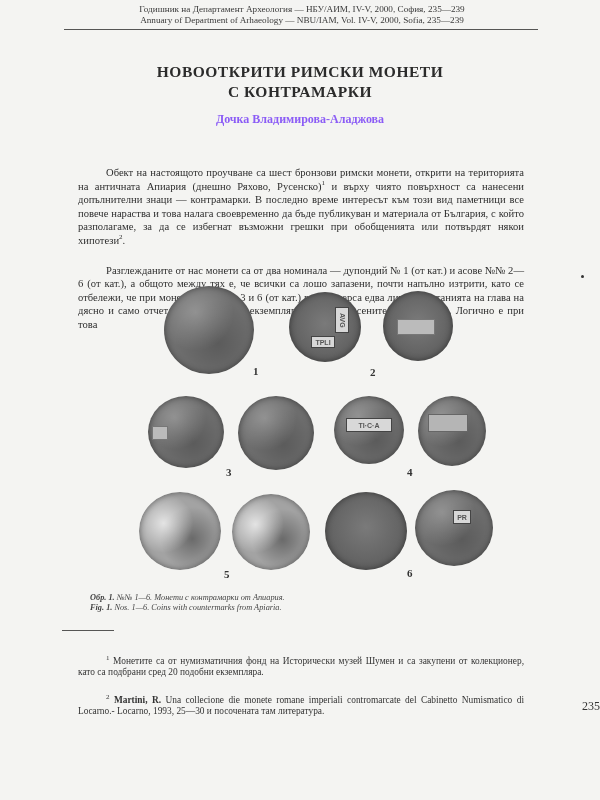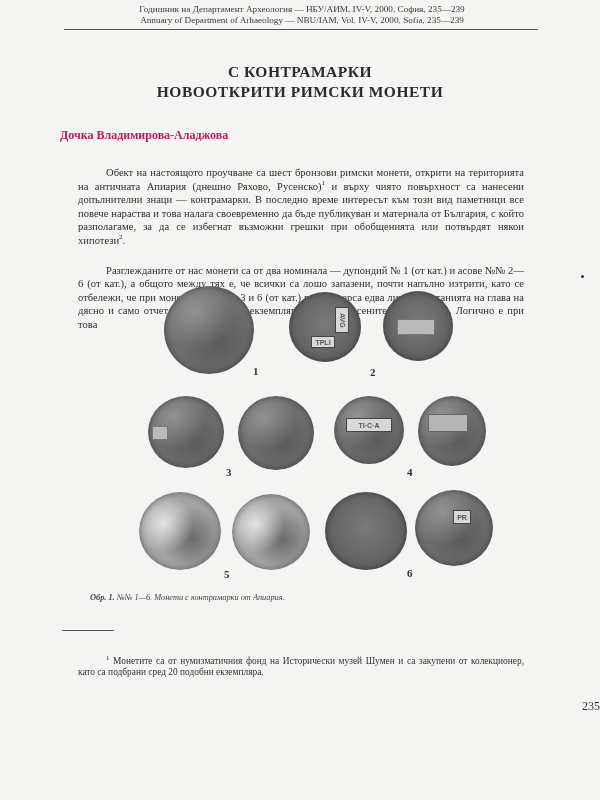--- a/index.html
+++ b/index.html
@@ -16,22 +16,22 @@
     .head-rule {
       position:absolute; left:64px; top:29px; width:474px; height:0;
       border-top:1.5px solid #555;
     }
     .title {
       position:absolute; left:60px; top:62px; width:480px;
       text-align:center; font-weight:bold; font-size:15.5px; line-height:20px;
       letter-spacing:0.5px; color:#2b2b2b;
     }
     .author {
-      position:absolute; left:60px; top:128px; width:480px;
-      font-weight:bold; font-size:12px; color:#be185d;
+      position:absolute; left:60px; top:112px; width:480px;
+      text-align:center; font-weight:bold; font-size:12px; color:#8b5cf6;
     }
     .body-text {
       position:absolute; left:62px; top:150px; width:478px;
       font-size:10.6px; line-height:13.6px; text-align:justify; color:#2e2e2e;
     }
     .body-text p { margin:16px; text-indent:28px; }
     sup { font-size:7px; line-height:0; }
     .figure { position:absolute; left:0; top:0; width:600px; height:600px; pointer-events:none; }
     .coin {
       position:absolute; border-radius:50%;
@@ -81,22 +81,22 @@
 </head>
 <body>
 
 <div class="running-head">
   <div>Годишник на Департамент Археология — НБУ/АИМ, IV-V, 2000, София, 235—239</div>
   <div>Annuary of Department of Arhaeology — NBU/IAM, Vol. IV-V, 2000, Sofia, 235—239</div>
 </div>
 <div class="head-rule"></div>
 
 <div class="title">
+  <div>НОВООТКРИТИ РИМСКИ МОНЕТИ</div>
   <div>С КОНТРАМАРКИ</div>
-  <div>НОВООТКРИТИ РИМСКИ МОНЕТИ</div>
 </div>
 <div class="author">Дочка Владимирова-Аладжова</div>
 
 <div class="body-text">
   <p><span>Обект на настоящото проучване са шест бронзови римски монети, открити на територията на античната Апиария (днешно Ряхово, Русенско)</span><sup>1</sup><span> и върху чиято повърхност са нанесени допълнителни знаци — контрамарки. В последно време интересът към този вид паметници все повече нараства и това налага своевременно да бъде публикуван и материала от България, с който разполагаме, за да се избегнат възможни грешки при обобщенията или потвърдят някои хипотези</span><sup>2</sup><span>.</span></p>
   <p>Разглежданите от нас монети са от два номинала — дупондий № 1 (от кат.) и асове №№ 2—6 (от кат.), а общото между тях е, че всички са лошо запазени, почти напълно изтрити, като се отбележи, че при монети №№ 1, 2, 3 и 6 (от кат.) върху аверса едва личат очертанията на глава на дясно и само отчетливо при всички екземпляри личат нанесените контрамарки. Логично е при това</p>
 </div>
 
 <div class="margin-dot"></div>
 
@@ -134,21 +134,23 @@
 
   <div class="coin dark" style="left:325px;top:492px;width:82px;height:78px;"></div>
   <div class="coin" style="left:415px;top:490px;width:78px;height:76px;">
     <div class="stamp" style="left:38px;top:20px;width:18px;height:14px;font-size:7px;">PR</div>
   </div>
   <div class="fig-num" style="left:407px;top:567px;">6</div>
 </div>
 
 <div class="caption">
   <div><b>Обр. 1.</b><span> №№ 1—6. Монети с контрамарки от Апиария.</span></div>
+  <div><b>Fig. 1.</b><span> Nos. 1—6. Coins with countermarks from Apiaria.</span></div>
 </div>
 
 <div class="fn-rule"></div>
 
 <div class="footnotes">
   <p><sup>1</sup><span> Монетите са от нумизматичния фонд на Исторически музей Шумен и са закупени от колекционер, като са подбрани сред 20 подобни екземпляра.</span></p>
+  <p><sup>2</sup><b> Martini, R.</b><span> Una collecione die monete romane imperiali contromarcate del Cabinetto Numismatico di Locarno.- Locarno, 1993, 25—30 и посочената там литература.</span></p>
 </div>
 
 <div class="page-number">235</div>
 
 </body></html>

